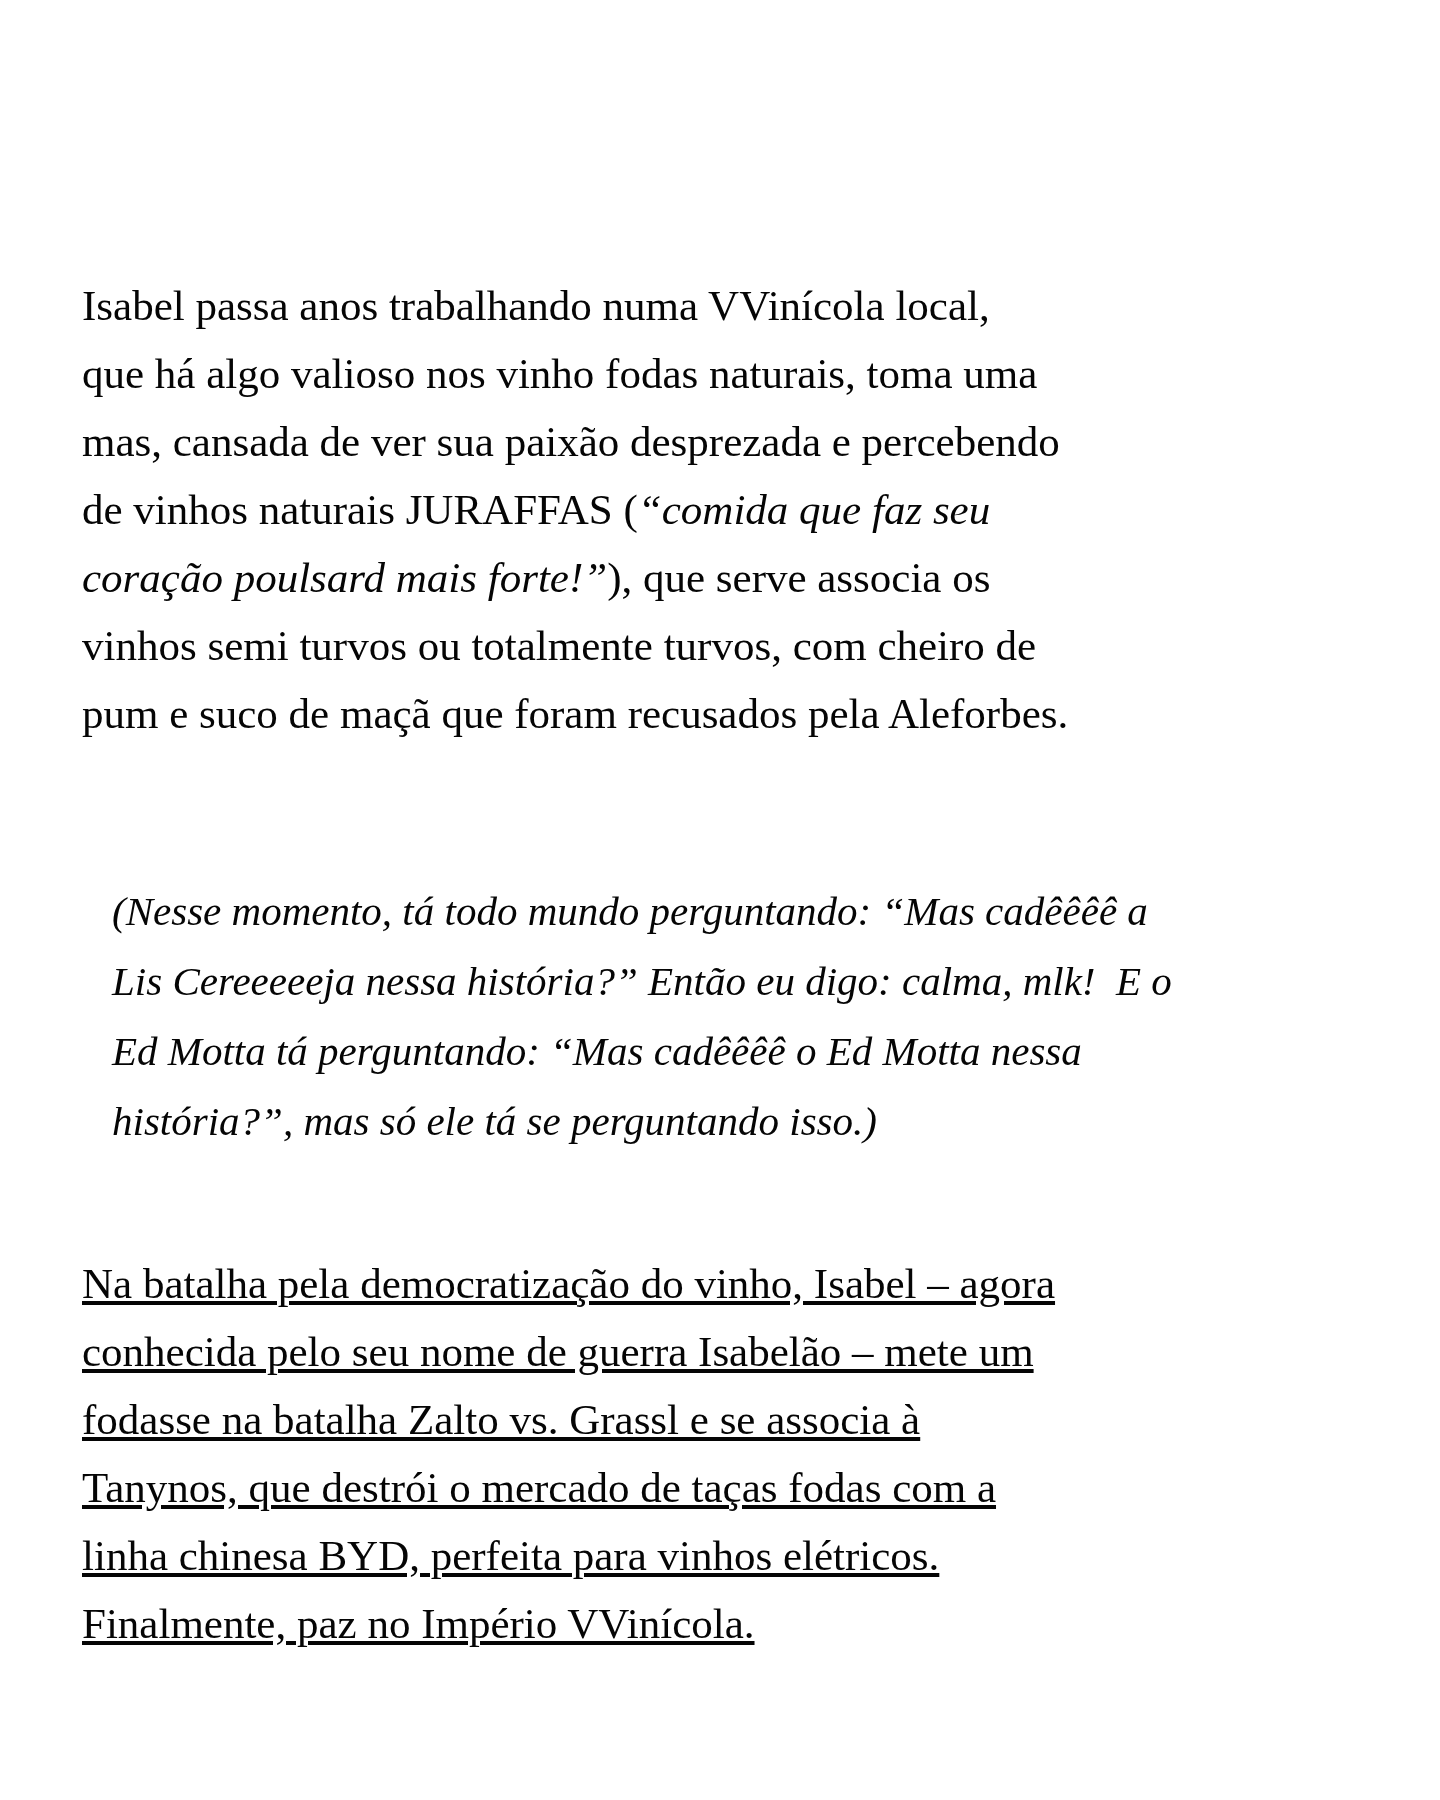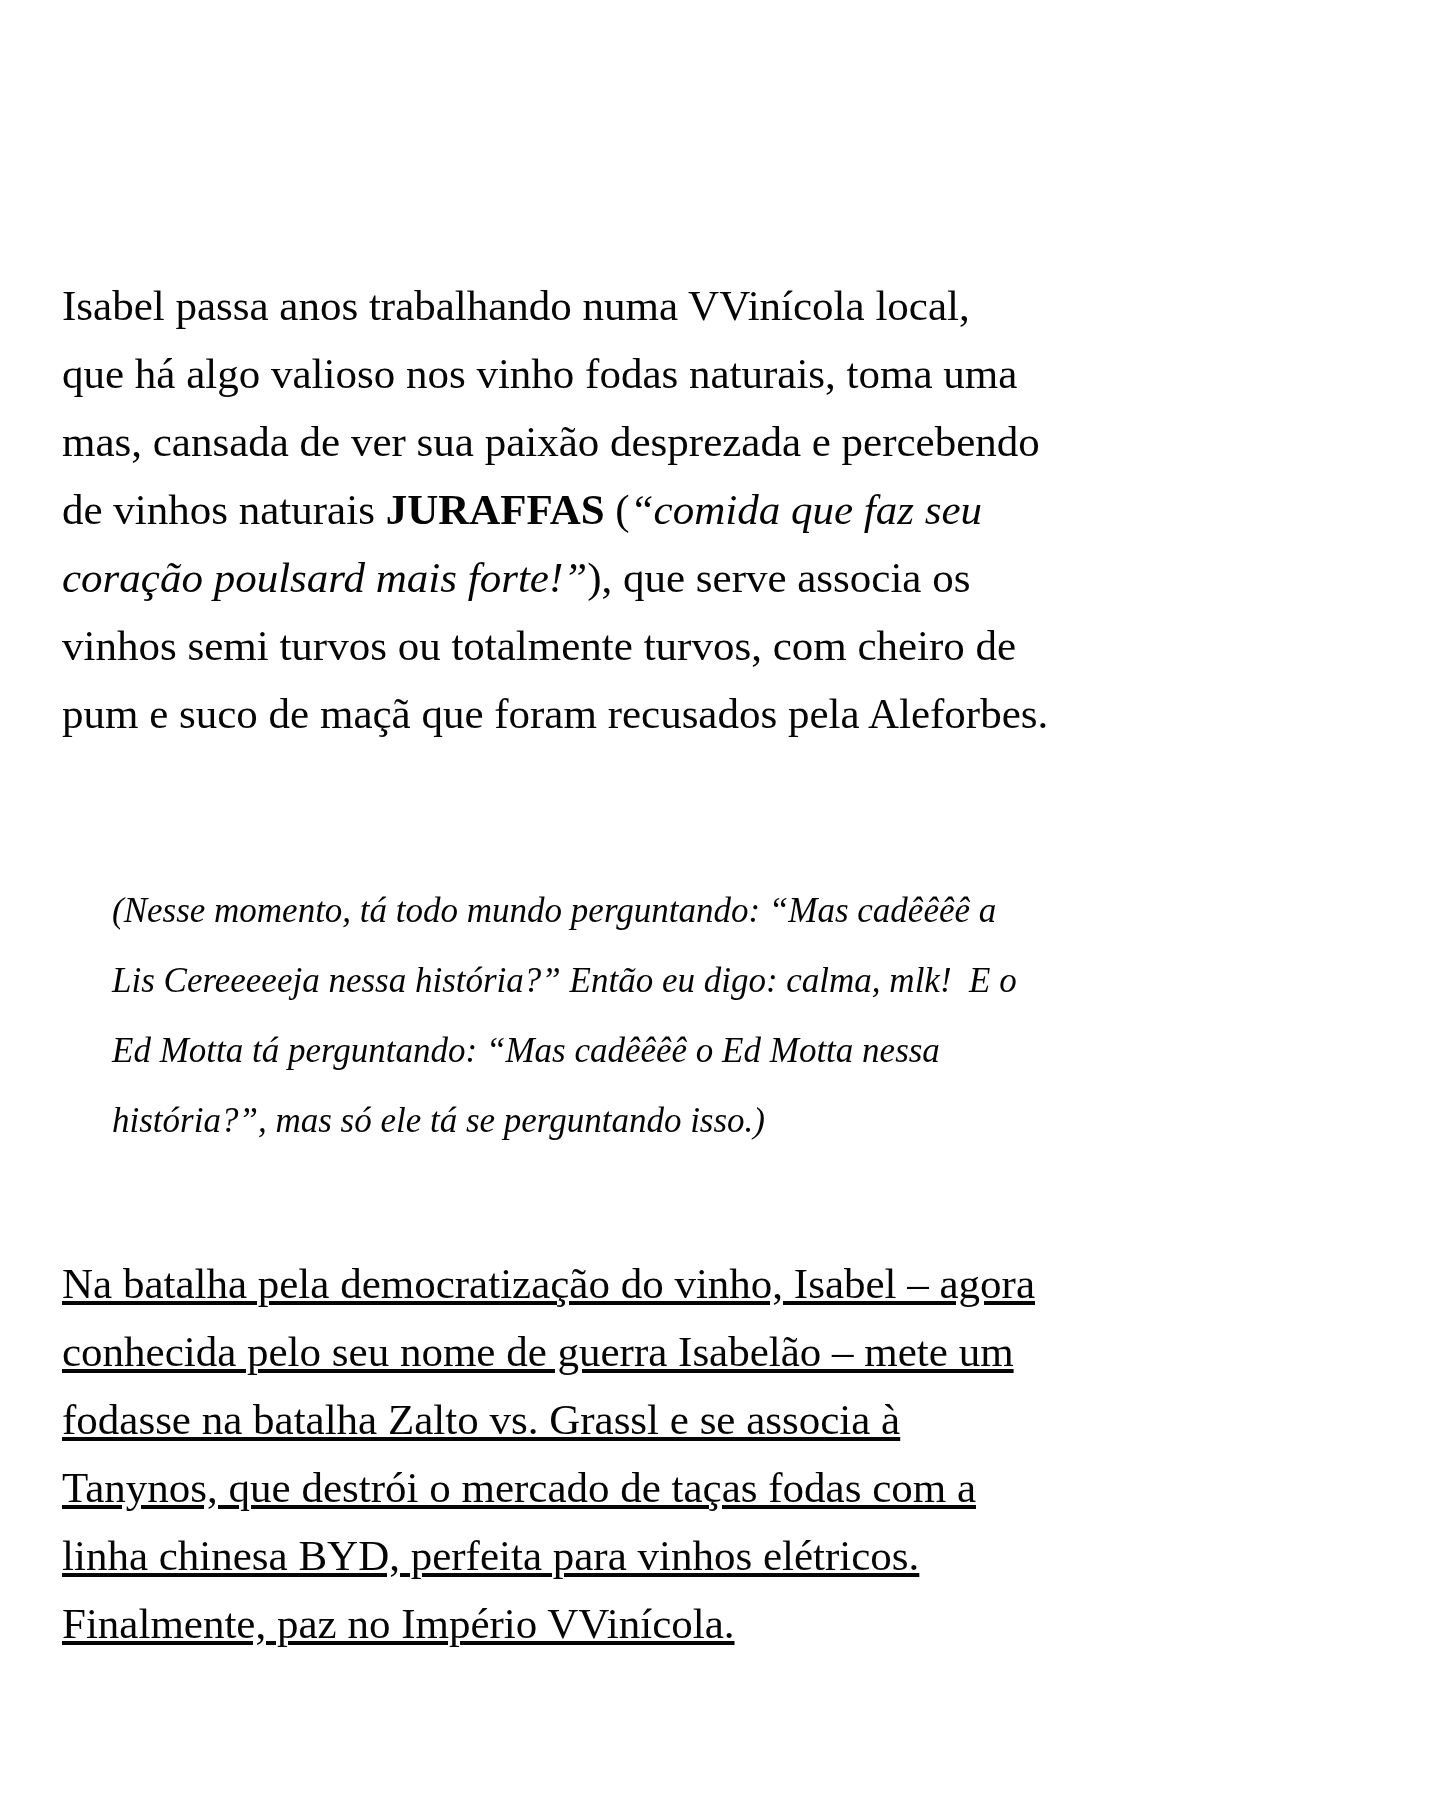--- a/index.html
+++ b/index.html
@@ -20,33 +20,34 @@
   }
   .para {
     margin: 0;
   }
   .para .line {
     white-space: pre;
   }
   .para.normal {
     font-size: 43px;
     line-height: 68px;
+    margin-left: 20px;
   }
   .para.italic-indent {
     font-style: italic;
-    font-size: 35px;
+    font-size: 41px;
     line-height: 70px;
     padding-left: 50px;
     margin-top: 128px;
   }
   .para.italic-indent + .para.normal {
     margin-top: 94px;
     text-decoration: underline;
   }
-  .bold   { font-weight: bold; }
+  .bold   { font-weight: normal; }
   .italic { font-style: italic; text-align: center; }
 </style>
 </head>
 <body>
 
 <div class="document">
   <div>
       <div class="para normal">
         <div class="line"><span>Isabel passa anos trabalhando numa VVinícola local,</span></div>
         <div class="line"><span>que há algo valioso nos vinho fodas naturais, toma uma</span></div>

